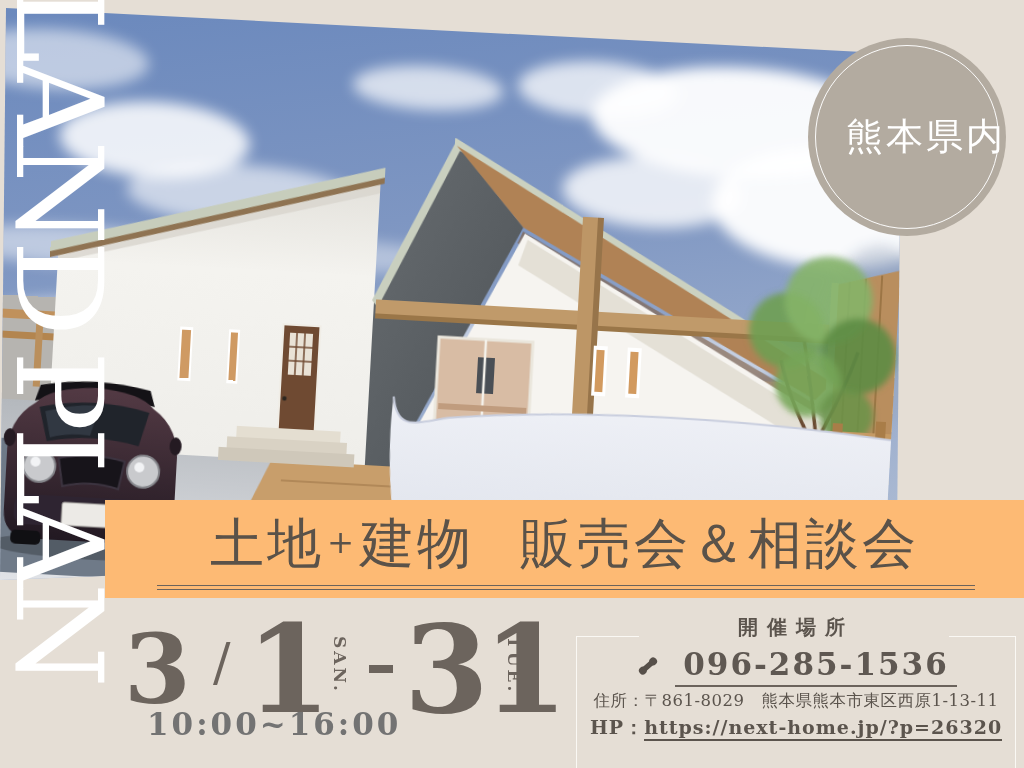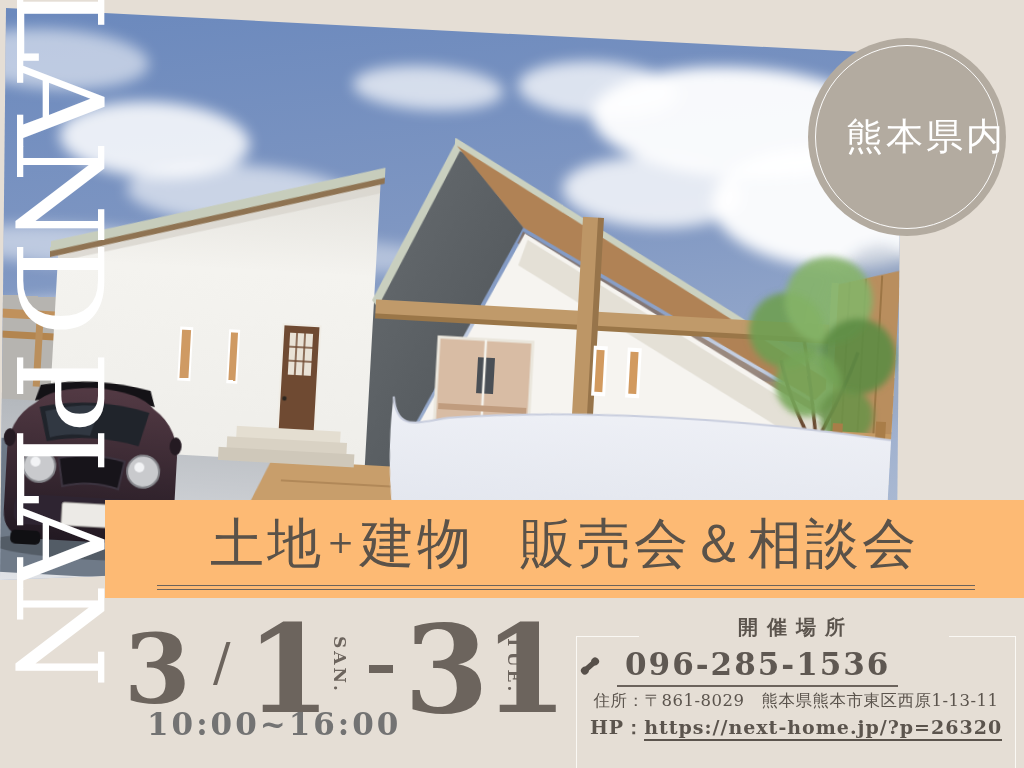--- a/index.html
+++ b/index.html
@@ -47,21 +47,21 @@
        font-weight:bold;letter-spacing:3px;color:#6c645d;}
   .hours{left:147px;top:706px;font-size:31px;font-weight:bold;letter-spacing:3px;color:#737373;text-align:center;}
 
   
   #venue{left:576px;top:636px;width:438px;height:132px;z-index:6;color:#5b544d;
          border-left:1.6px solid #faf8f4;border-right:1.6px solid #faf8f4;}
   #venue .tseg{position:absolute;top:0;height:0;border-top:1.6px solid #faf8f4;}
   #venue .tseg.l{left:0;width:62px;} #venue .tseg.r{right:0;width:66px;}
   #venue .heading{position:absolute;left:0;right:0;top:-22px;text-align:center;
         font-size:20px;font-weight:bold;letter-spacing:9px;}
-  #venue .phone-row{position:absolute;left:0;right:0;top:10px;white-space:nowrap;}
+  #venue .phone-row{position:absolute;left:0;right:0;top:10px;text-align:center;white-space:nowrap;}
   #venue .phone-icon{display:inline-block;vertical-align:-4px;margin-right:14px;}
   #venue .phone-num{font-size:31px;font-weight:bold;letter-spacing:2px;color:#5f5852;
         border-bottom:2.4px solid #6b635c;padding:0 8px 3px 8px;}
   #venue .addr{position:absolute;left:0;right:0;top:54px;text-align:center;
         font-size:16.5px;font-weight:normal;letter-spacing:0.5px;white-space:nowrap;}
   #venue .hp{position:absolute;left:0;right:0;top:79px;text-align:center;
         font-size:19px;font-weight:bold;letter-spacing:1px;white-space:nowrap;}
   #venue .url{border-bottom:2px solid #5b544d;padding-bottom:1px;color:#5b544d;text-decoration:none;}
 </style>
 </head>

